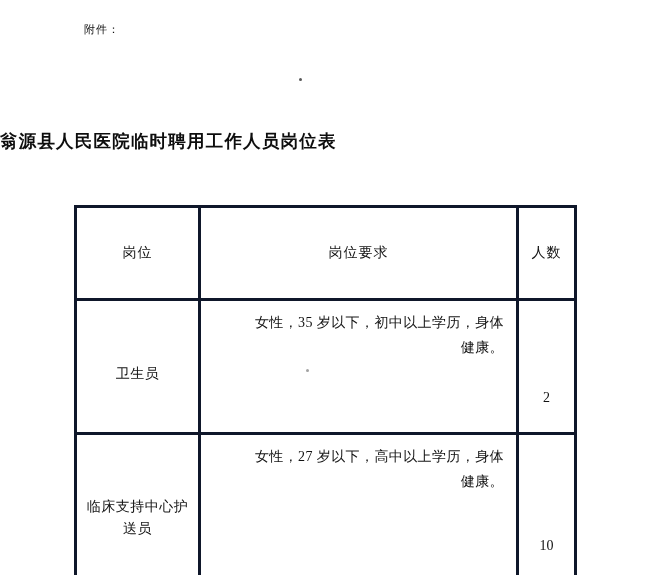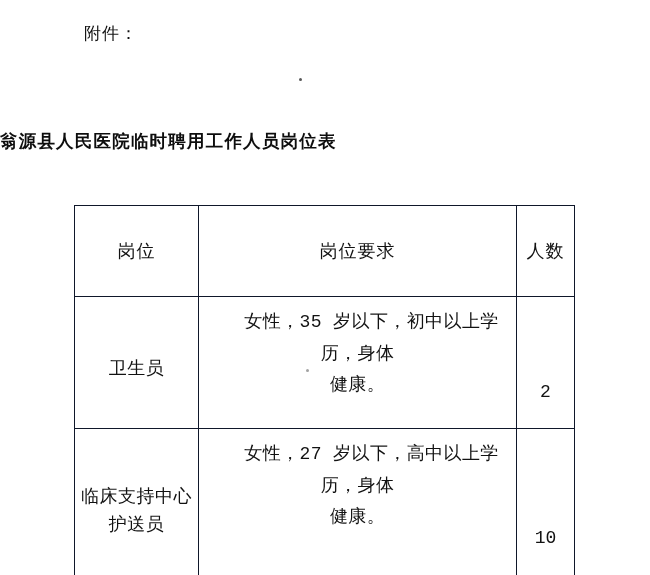--- a/index.html
+++ b/index.html
@@ -17,21 +17,21 @@
   }
   .page {
     position: relative;
     width: 650px;
     height: 575px;
   }
   .attachment-label {
     position: absolute;
     left: 84px;
     top: 22px;
-    font-size: 17px;
+    font-size: 11px;
     letter-spacing: 1px;
     font-family: "DejaVu Serif", serif;
     color: #111;
   }
   .stray-dot {
     position: absolute;
     left: 299px;
     top: 78px;
     width: 3px;
     height: 3px;
@@ -52,44 +52,44 @@
   }
   table.job-table {
     position: absolute;
     left: 74px;
     top: 205px;
     width: 500px;
     border-collapse: collapse;
     table-layout: fixed;
   }
   table.job-table td {
-    border: 1px solid #0f172a;
-    font-size: 18px;
+    border: 3px solid #0f172a;
+    font-size: 14px;
     color: #121212;
     vertical-align: middle;
-    font-family: Liberation Mono, monospace;
+    font-family: Liberation Serif, serif;
   }
   col.c-post { width: 124px; }
   col.c-req  { width: 318px; }
   col.c-num  { width: 58px; }
 
   .hdr td {
     text-align: center;
     height: 88px;
     font-size: 15px;
     letter-spacing: 1px;
   }
   .cell-post {
     text-align: center;
     letter-spacing: 0.5px;
     line-height: 1.55;
     padding: 20px 6px;
   }
   .cell-req {
-    text-align: center;
+    text-align: right;
     padding: 10px 12px 10px 12px;
     line-height: 1.75;
     letter-spacing: 0.4px;
   }
   .cell-req .indent {
     display: block;
     text-indent: 28px;
   }
   .cell-num {
     text-align: center;

